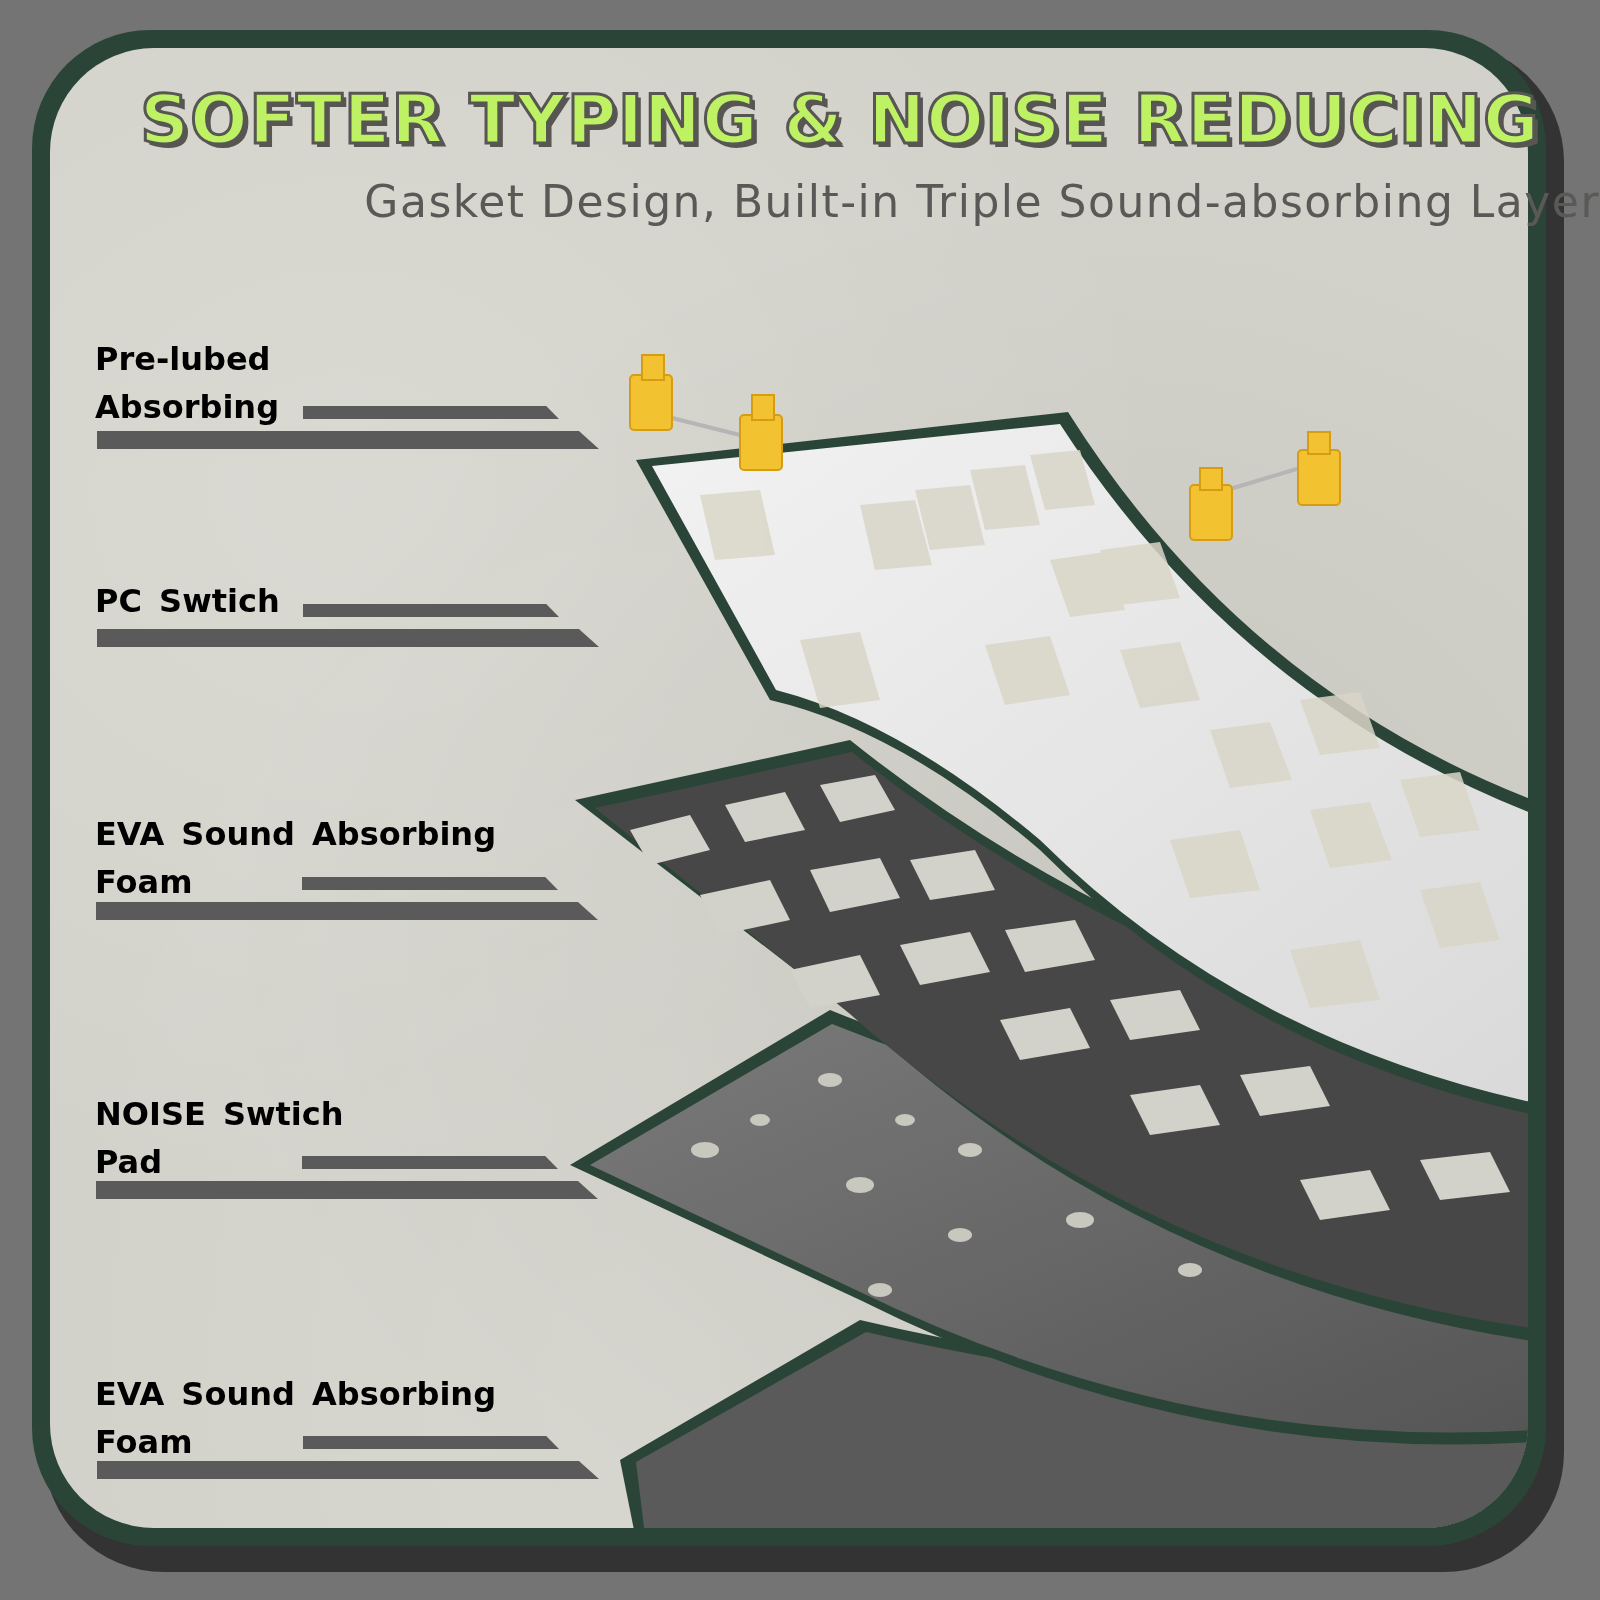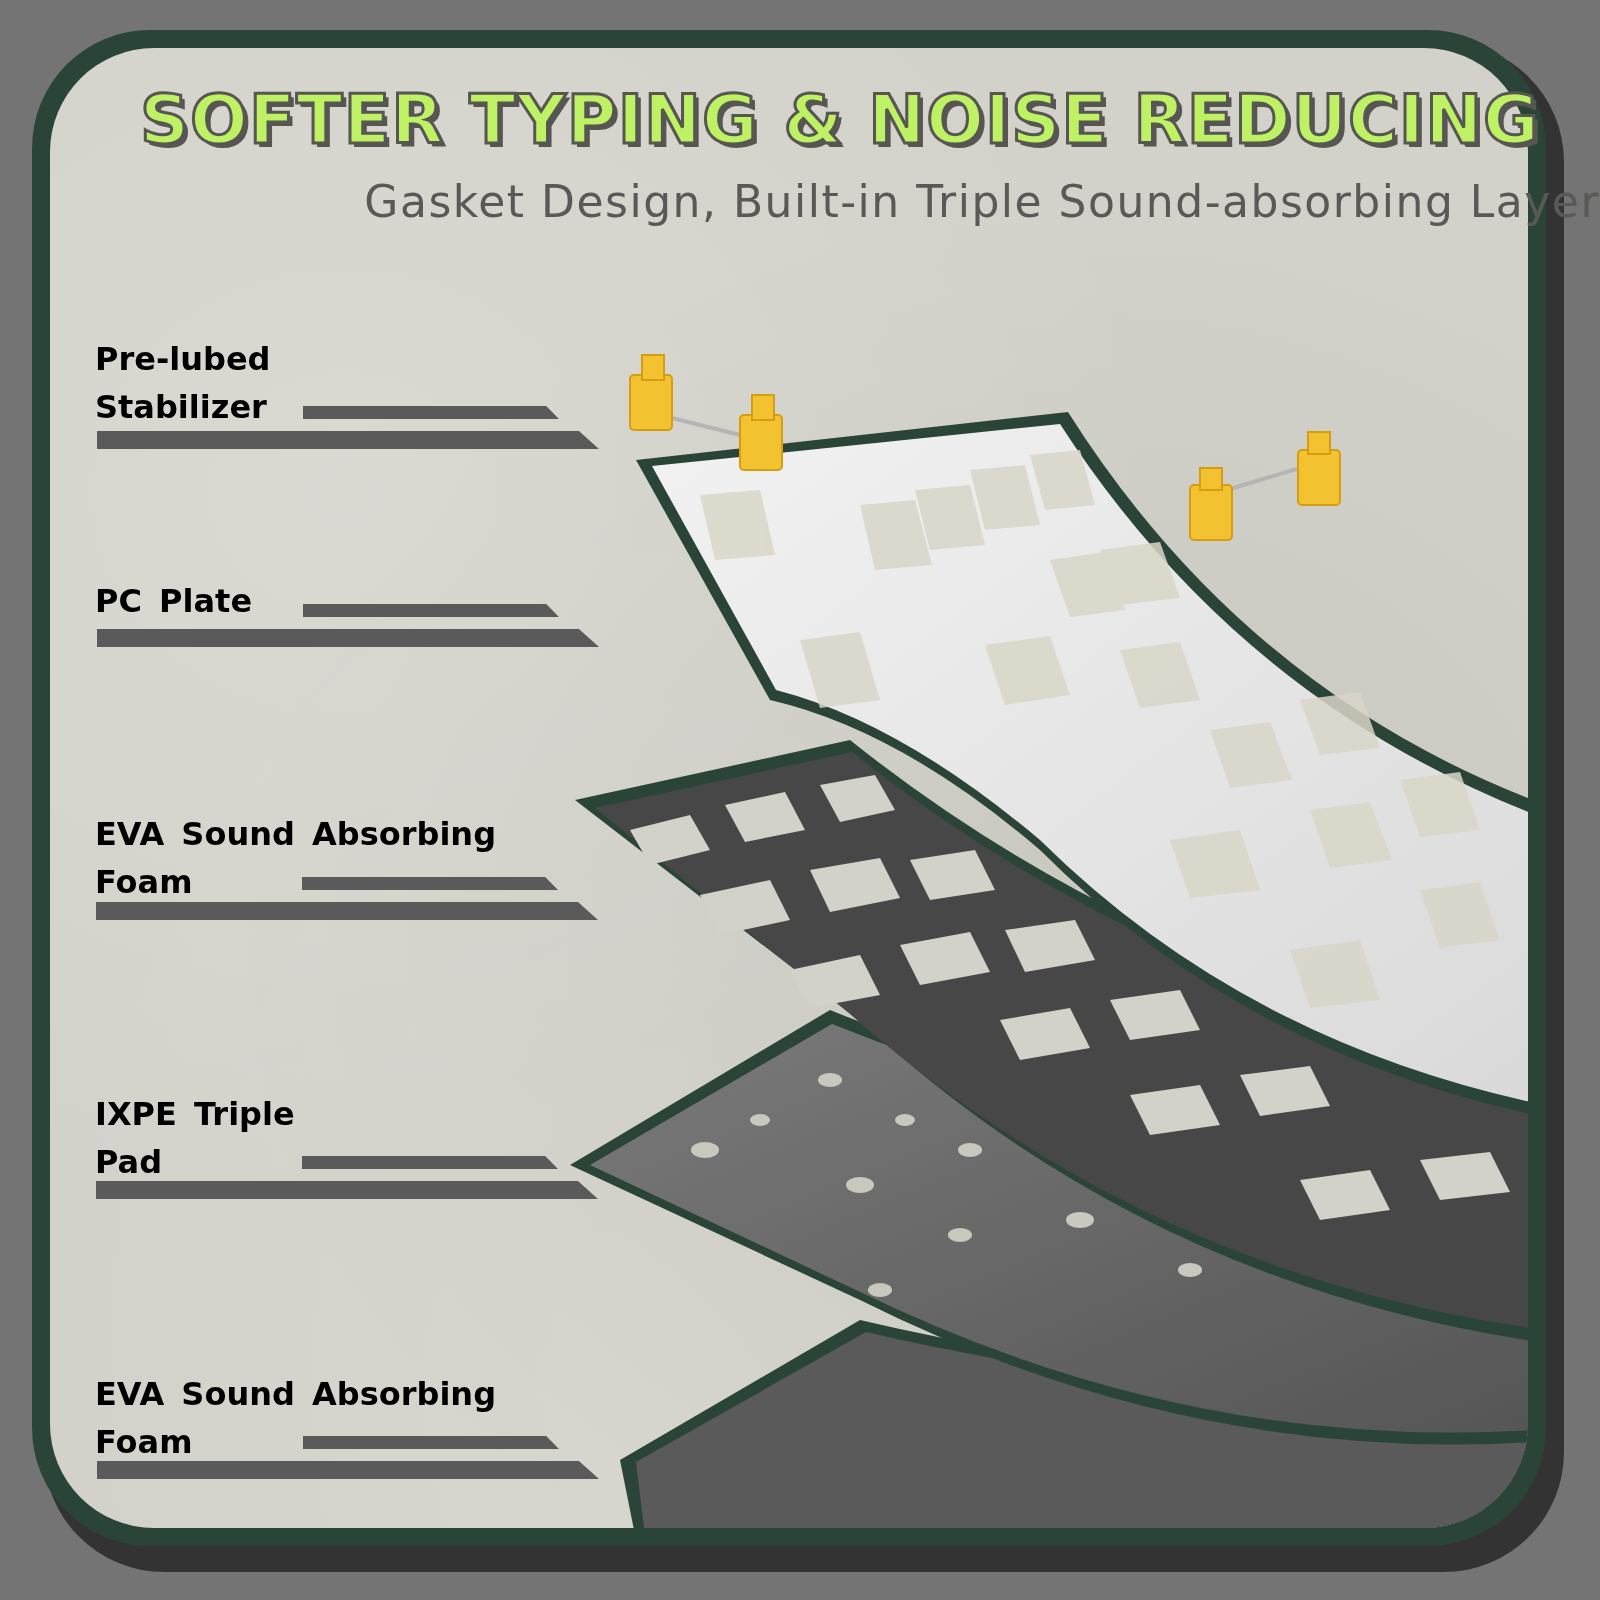--- a/index.html
+++ b/index.html
@@ -126,40 +126,40 @@
       <rect x="1308" y="432" width="22" height="22"></rect>
     </g>
   </g>
 </svg>
 
 <div class="title">SOFTER TYPING &amp; NOISE REDUCING</div>
 <div class="subtitle">Gasket Design, Built-in Triple Sound-absorbing Layer</div>
 
 <div class="label" style="top:335px">
   <div>Pre-lubed</div>
-  <div>Stabilizer</div>
+  <div>Absorbing</div>
 </div>
 <div class="bar" style="left:303px;top:406px;width:256px;height:13px;clip-path:polygon(0 0,95% 0,100% 100%,0 100%)"></div>
 <div class="bar" style="left:97px;top:431px;width:502px;height:18px;clip-path:polygon(0 0,96% 0,100% 100%,0 100%)"></div>
 
 <div class="label" style="top:577px">
-  <div>PC Plate</div>
+  <div>PC Swtich</div>
 </div>
 <div class="bar" style="left:303px;top:604px;width:256px;height:13px;clip-path:polygon(0 0,95% 0,100% 100%,0 100%)"></div>
 <div class="bar" style="left:97px;top:629px;width:502px;height:18px;clip-path:polygon(0 0,96% 0,100% 100%,0 100%)"></div>
 
 <div class="label" style="top:810px">
   <div>EVA Sound Absorbing</div>
   <div>Foam</div>
 </div>
 <div class="bar" style="left:302px;top:877px;width:256px;height:13px;clip-path:polygon(0 0,95% 0,100% 100%,0 100%)"></div>
 <div class="bar" style="left:96px;top:902px;width:502px;height:18px;clip-path:polygon(0 0,96% 0,100% 100%,0 100%)"></div>
 
 <div class="label" style="top:1090px">
-  <div>IXPE Triple</div>
+  <div>NOISE Swtich</div>
   <div>Pad</div>
 </div>
 <div class="bar" style="left:302px;top:1156px;width:256px;height:13px;clip-path:polygon(0 0,95% 0,100% 100%,0 100%)"></div>
 <div class="bar" style="left:96px;top:1181px;width:502px;height:18px;clip-path:polygon(0 0,96% 0,100% 100%,0 100%)"></div>
 
 <div class="label" style="top:1370px">
   <div>EVA Sound Absorbing</div>
   <div>Foam</div>
 </div>
 <div class="bar" style="left:303px;top:1436px;width:256px;height:13px;clip-path:polygon(0 0,95% 0,100% 100%,0 100%)"></div>

